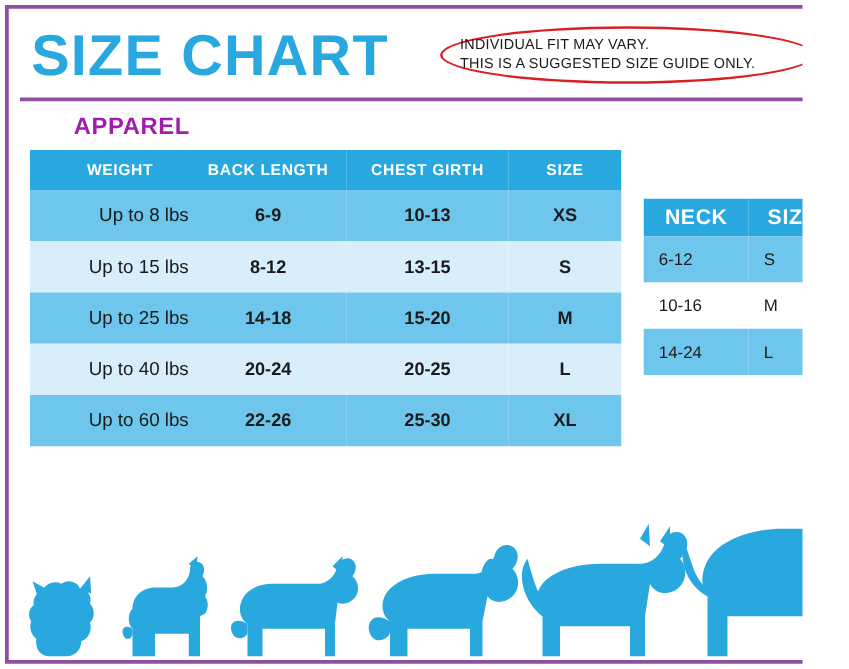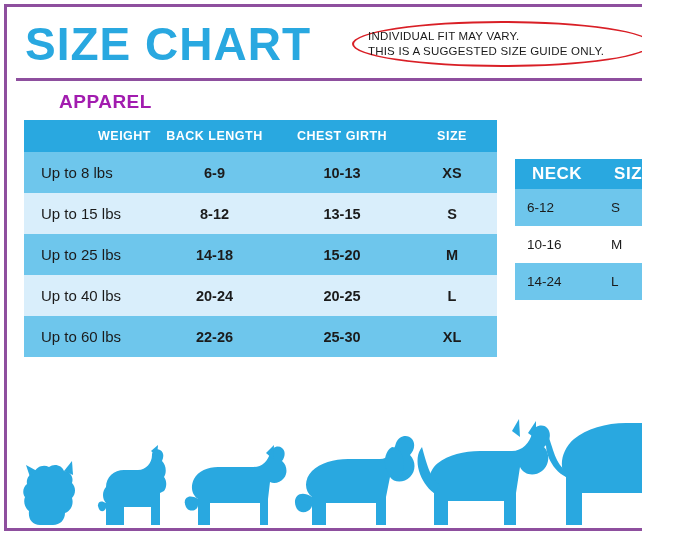--- a/index.html
+++ b/index.html
@@ -87,30 +87,30 @@
   }
   .apparel-table th {
     background: #29a8e0;
     color: #ffffff;
     font-size: 12.5px;
     font-weight: bold;
     letter-spacing: .5px;
     height: 32px;
     text-align: center;
   }
-  .apparel-table th.left { text-align: right; padding-left: 17px; }
+  .apparel-table th.left { text-align: center; padding-left: 17px; }
   .apparel-table td {
     height: 41px;
     font-size: 14.5px;
     color: #1b1b1b;
     text-align: center;
     font-weight: bold;
   }
   .apparel-table td.left {
-    text-align: left;
+    text-align: right;
     padding-left: 17px;
     font-weight: normal;
     font-size: 15px;
   }
   .apparel-table tr.odd td { background: #6ec6ec; }
   .apparel-table tr.even td { background: #d9eefb; }
   .apparel-table col.c1 { width: 128px; }
   .apparel-table col.c2 { width: 125px; }
   .apparel-table col.c3 { width: 130px; }
   .apparel-table col.c4 { width: 90px; }

